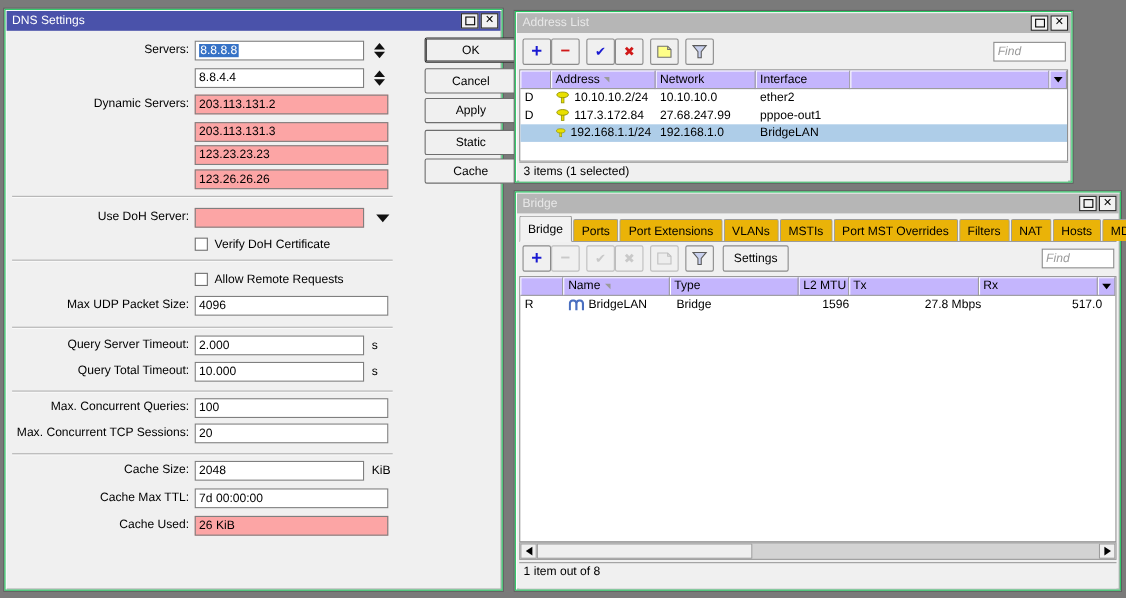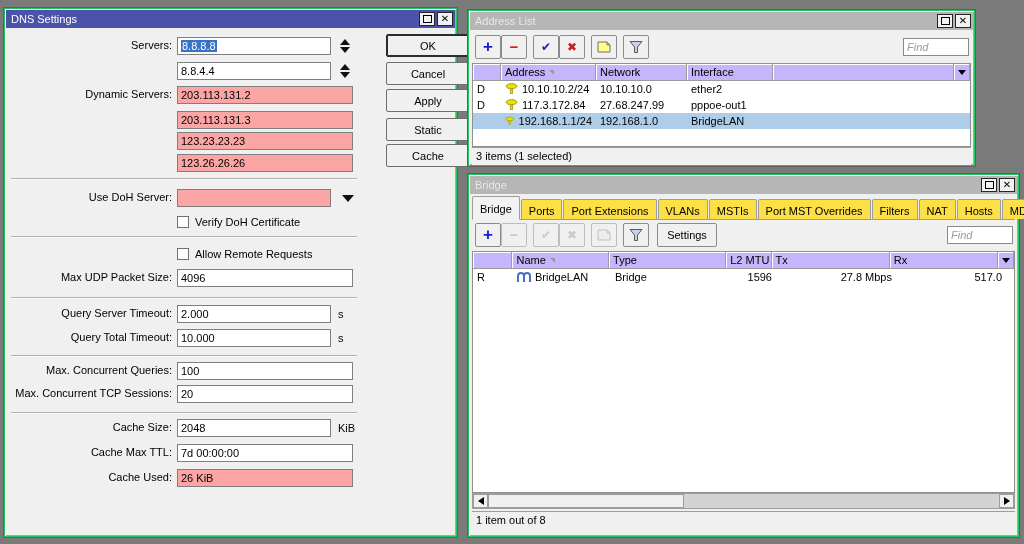--- a/index.html
+++ b/index.html
@@ -90,21 +90,21 @@
   .al-c0{width:28px;}.al-c1{width:95px;}.al-c2{width:91px;}.al-c3{width:86px;}.al-c4{flex:1;}.al-c5{width:16px;}
   .br-c0{width:40px;}.br-c1{width:98px;}.br-c2{width:119px;}.br-c3{width:46px;}.br-c4{width:120px;}.br-c5{width:110px;}.br-c6{width:16px;}
   .statusbar{
     position:absolute;left:3px;right:3px;height:18px;border-top:1px solid #9c9c9c;
     padding:2px 4px;box-sizing:border-box;background:#f0f0f0;white-space:nowrap;
   }
   
   .tabs{position:absolute;left:3px;right:3px;height:24px;display:flex;align-items:flex-end;border-bottom:1px solid #9c9c9c;box-sizing:border-box;}
   .tab{
     box-sizing:border-box;height:20px;padding:2px 7px 0;margin-right:1px;
-    background:#fde047;border:1px solid #9c9c9c;border-bottom:none;border-radius:2px 2px 0 0;
+    background:#eab308;border:1px solid #9c9c9c;border-bottom:none;border-radius:2px 2px 0 0;
     display:flex;align-items:center;white-space:nowrap;position:relative;
   }
   .tab.active{height:24px;background:#f2f2f2;margin-bottom:-1px;border-bottom:1px solid #f2f2f2;z-index:2;}
   
   .hscroll{position:absolute;left:3px;right:3px;height:16px;background:#d3d3d3;border:1px solid #9c9c9c;box-sizing:border-box;}
   .scroll-arrow{position:absolute;top:0;width:15px;height:14px;background:#f0f0f0;border:1px solid #9c9c9c;box-sizing:border-box;display:flex;align-items:center;justify-content:center;}
   .arr-l{width:0;height:0;border-top:4px solid transparent;border-bottom:4px solid transparent;border-right:6px solid #000;}
   .arr-r{width:0;height:0;border-top:4px solid transparent;border-bottom:4px solid transparent;border-left:6px solid #000;}
   .scroll-thumb{position:absolute;left:15px;top:0;width:196px;height:14px;background:#efefef;border:1px solid #9c9c9c;box-sizing:border-box;}
 </style>

